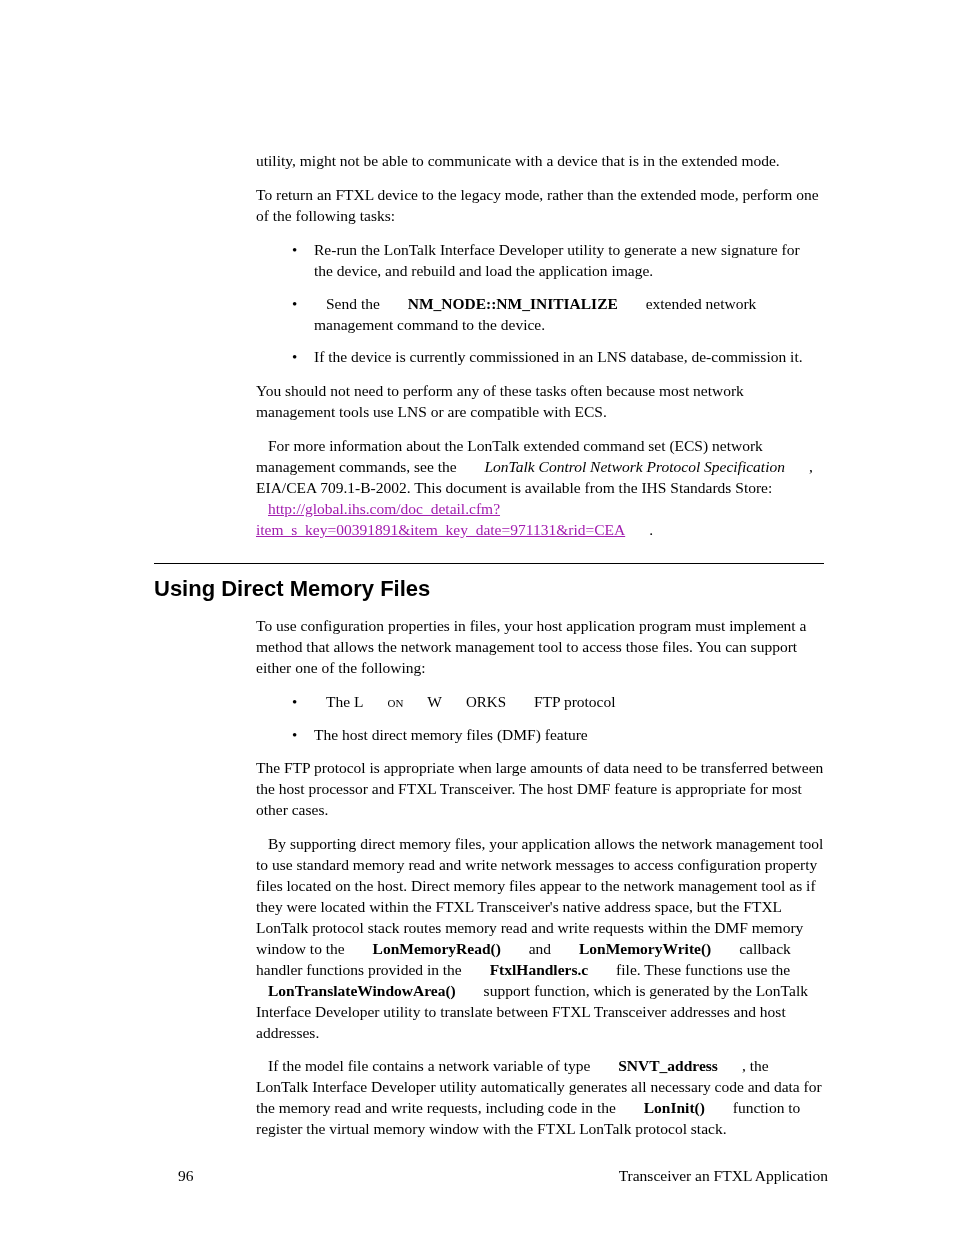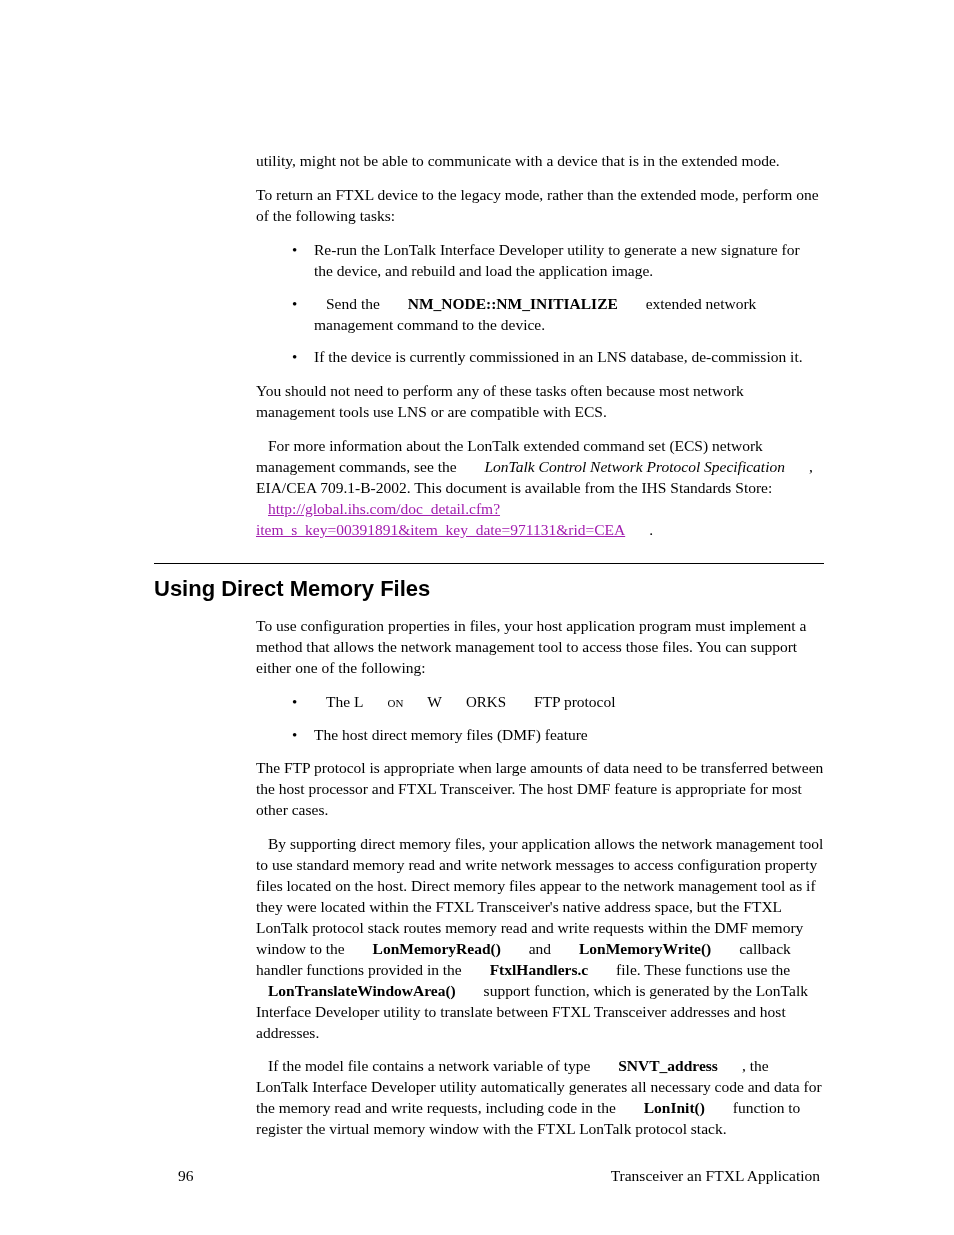--- a/index.html
+++ b/index.html
@@ -61,21 +61,21 @@
       font-family: Arial, Helvetica, sans-serif;
       font-size: 22px;
       font-weight: bold;
       margin-bottom: 14px;
       margin-left: 0;
     }
     .footer {
       position: absolute;
       bottom: 50px;
       left: 130px;
-      right: 134px;
+      right: 126px;
       display: flex;
       justify-content: space-between;
       font-size: 15.5px;
     }
     .outer {
       margin-left: 0;
     }
   </style>
 </head>
 <body>

